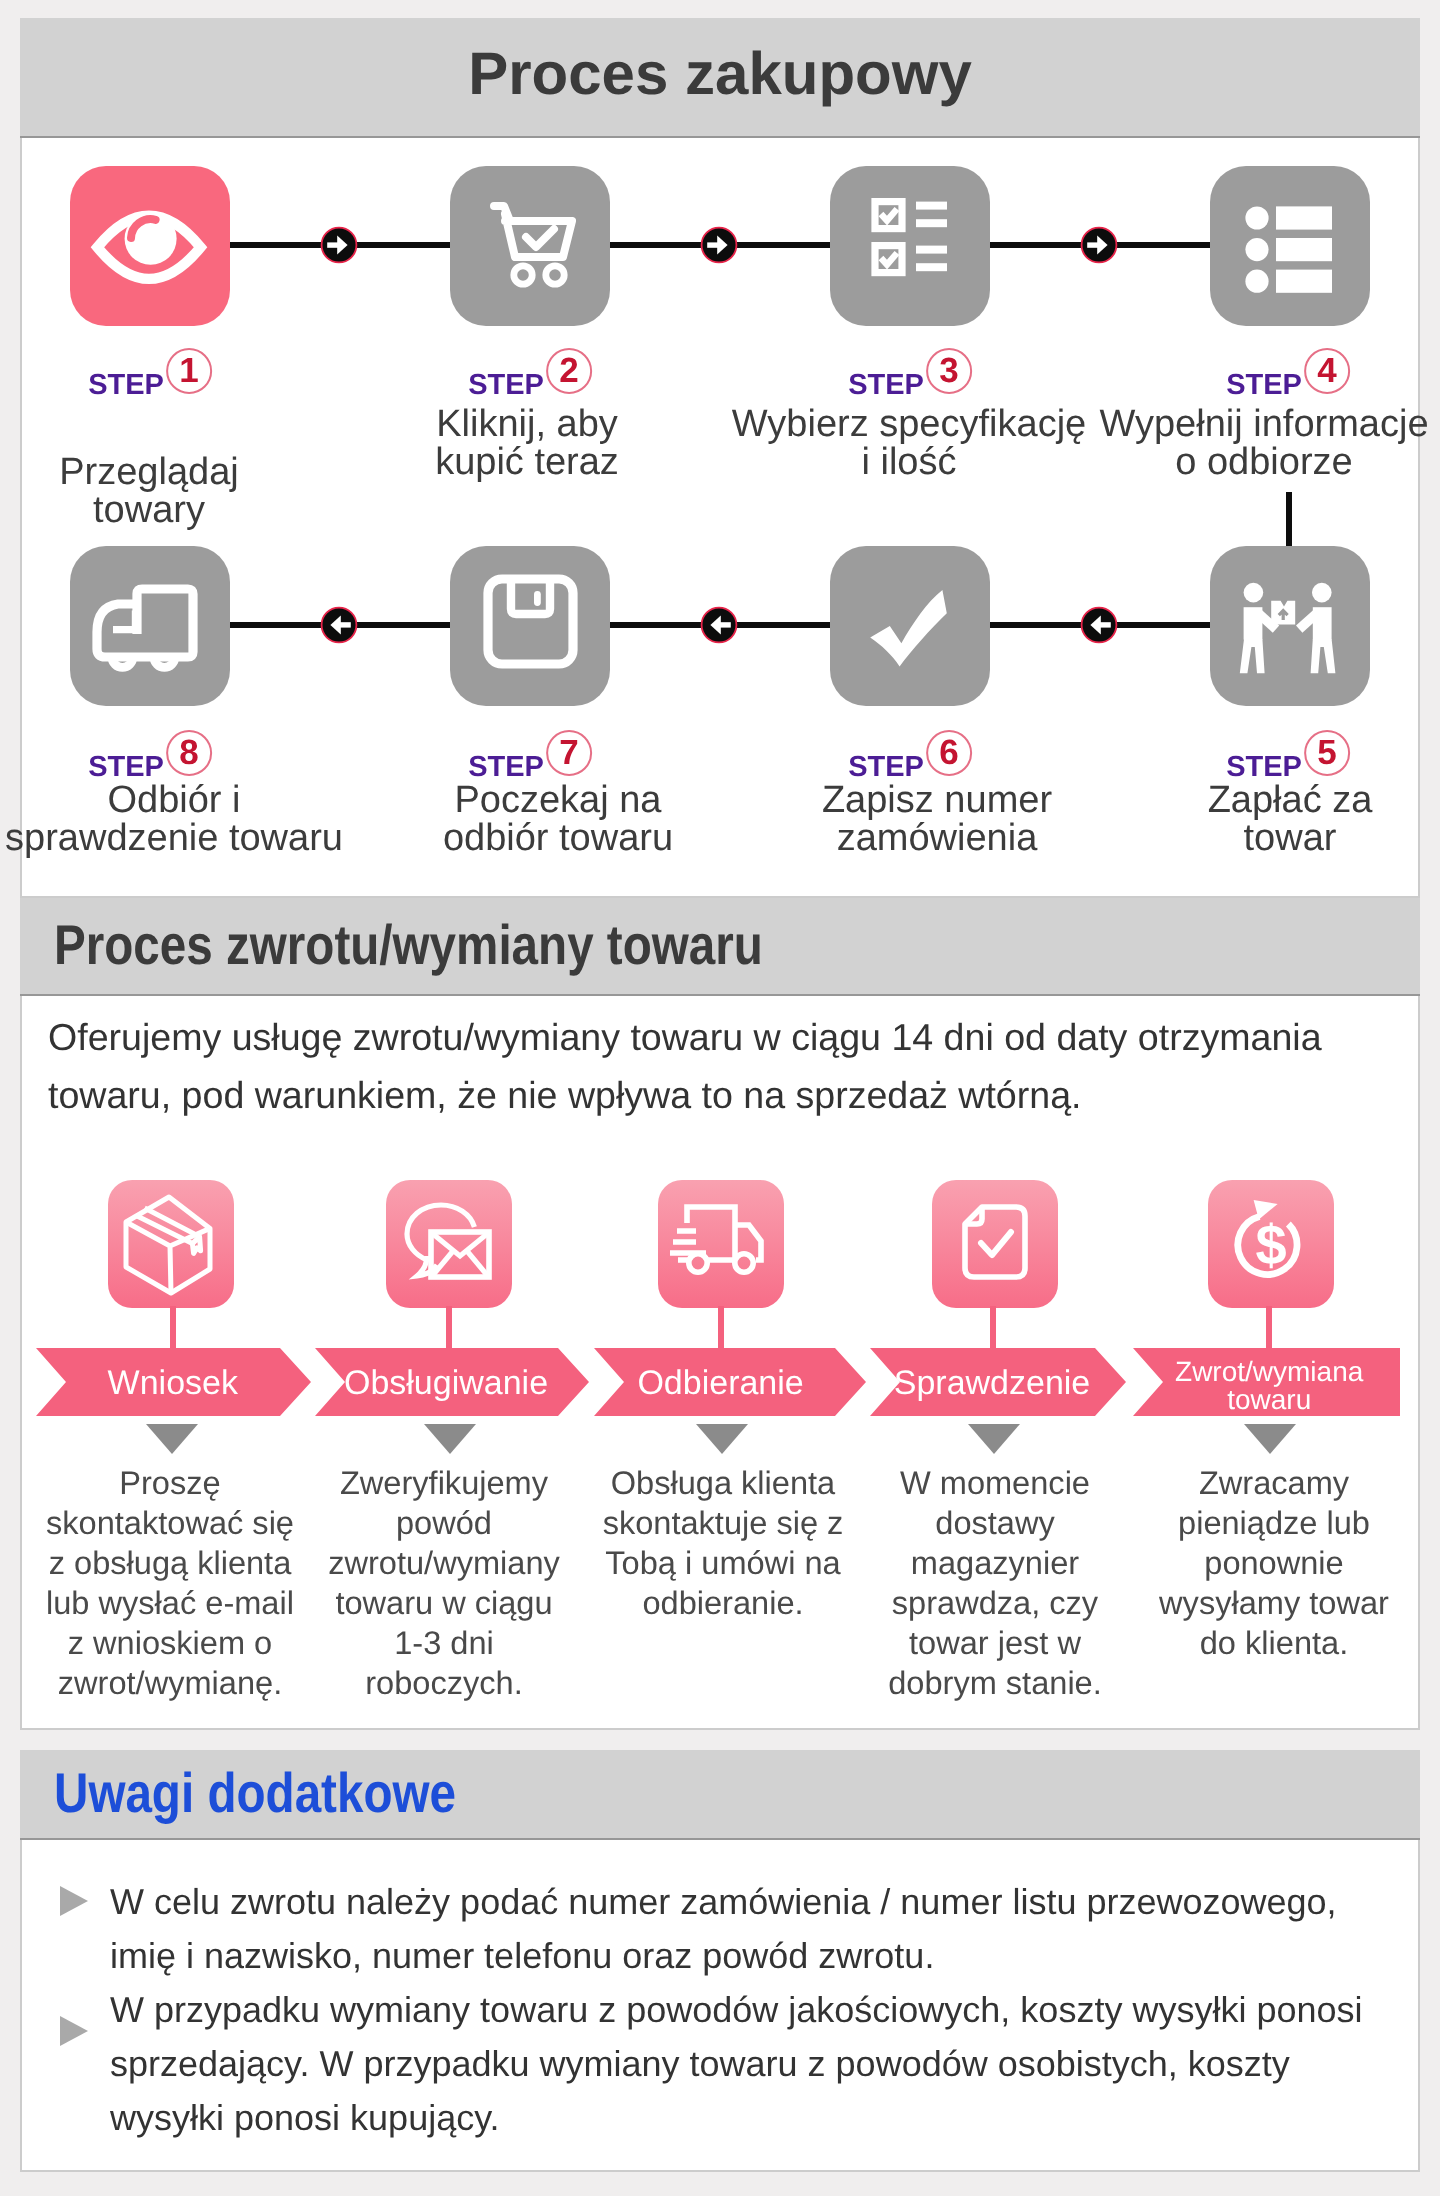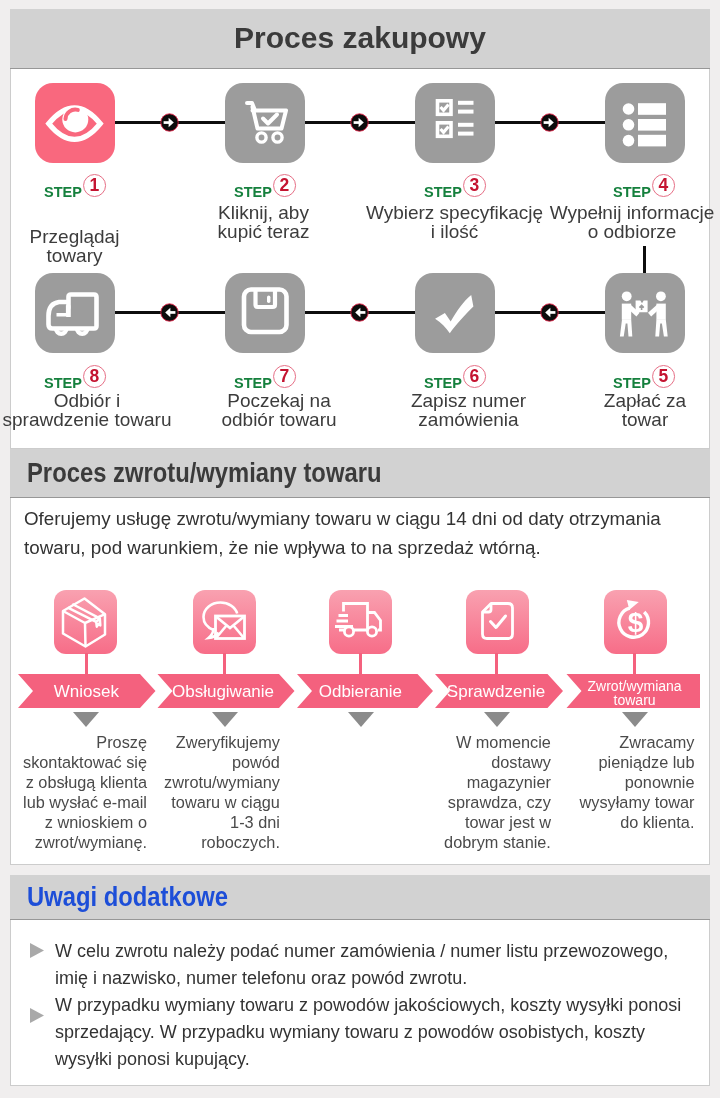--- a/index.html
+++ b/index.html
@@ -4,25 +4,25 @@
 <style>
 html,body{margin:0;padding:0;}
 body{background:#f0eeee;font-family:"Liberation Sans",sans-serif;}
 #page{position:relative;width:720px;height:1098px;background:#f0eeee;overflow:hidden;}
 .band{position:absolute;left:10px;width:700px;background:#d2d2d2;border-bottom:1px solid #979797;box-sizing:border-box;}
 .card{position:absolute;left:10px;width:700px;background:#fff;border:1px solid #ccc;border-top:none;box-sizing:border-box;}
 .abs{position:absolute;}
 .ctr{transform:translateX(-50%);text-align:center;white-space:nowrap;}
 .cap{position:absolute;font-size:19px;line-height:19.1px;color:#3c3c3c;}
 .step{position:absolute;height:23px;}
-.step .s{font-weight:bold;font-size:14.5px;color:#15803d;display:inline-block;vertical-align:-6px;}
+.step .s{font-weight:bold;font-size:14.5px;color:#4c1d95;display:inline-block;vertical-align:-6px;}
 .step .c{display:inline-block;width:21px;height:21px;border:1.6px solid #e66f86;border-radius:50%;font-weight:bold;font-size:17.5px;line-height:21px;color:#c41431;text-align:center;margin-left:1px;}
 .hline{position:absolute;height:3px;background:#0d0d0d;}
 .vline{position:absolute;width:3px;background:#0d0d0d;}
-.desc{position:absolute;font-size:16.3px;line-height:19.9px;color:#4a4a4a;text-align:right;}
+.desc{position:absolute;font-size:16.3px;line-height:19.9px;color:#4a4a4a;}
 .strip{position:absolute;width:3px;background:#f4617e;top:653px;height:22px;}
 </style>
 </head>
 <body>
 <div id="page">
 
   <div class="band" style="top:9px;height:60px;font-weight:bold;font-size:30px;line-height:58px;color:#3b3b3b;text-align:center;">Proces zakupowy</div>
   <div class="card" style="top:69px;height:380px;"></div>
 
   <div class="hline" style="left:115px;top:121px;width:491px;"></div>
@@ -250,20 +250,21 @@
     </svg>
   <svg class="abs" style="left:484px;top:712px;" width="26" height="15">
       <polygon points="0,0 26,0 13,15" fill="#8b8b8b"></polygon>
     </svg>
   <svg class="abs" style="left:622px;top:712px;" width="26" height="15">
       <polygon points="0,0 26,0 13,15" fill="#8b8b8b"></polygon>
     </svg>
 
   <div class="desc ctr" style="left:85px;top:733px;">Proszę<br>skontaktować się<br>z obsługą klienta<br>lub wysłać e-mail<br>z wnioskiem o<br>zwrot/wymianę.</div>
   <div class="desc ctr" style="left:222px;top:733px;">Zweryfikujemy<br>powód<br>zwrotu/wymiany<br>towaru w ciągu<br>1-3 dni<br>roboczych.</div>
+  <div class="desc ctr" style="left:361.5px;top:733px;">Obsługa klienta<br>skontaktuje się z<br>Tobą i umówi na<br>odbieranie.</div>
   <div class="desc ctr" style="left:497.5px;top:733px;">W momencie<br>dostawy<br>magazynier<br>sprawdza, czy<br>towar jest w<br>dobrym stanie.</div>
   <div class="desc ctr" style="left:637px;top:733px;">Zwracamy<br>pieniądze lub<br>ponownie<br>wysyłamy towar<br>do klienta.</div>
 
   <div class="band" style="top:875px;height:45px;font-weight:bold;font-size:28px;line-height:44px;color:#1d4ed8;padding-left:17px;"><span style="display:inline-block;transform:scaleX(0.85);transform-origin:0 50%;">Uwagi dodatkowe</span></div>
   <div class="card" style="top:920px;height:166px;"></div>
   <svg class="abs" style="left:30px;top:943px;" width="14" height="15">
       <polygon points="0,0 14,7.5 0,15" fill="#a9a9a9"></polygon>
     </svg>
   <svg class="abs" style="left:30px;top:1008px;" width="14" height="15">
       <polygon points="0,0 14,7.5 0,15" fill="#a9a9a9"></polygon>

